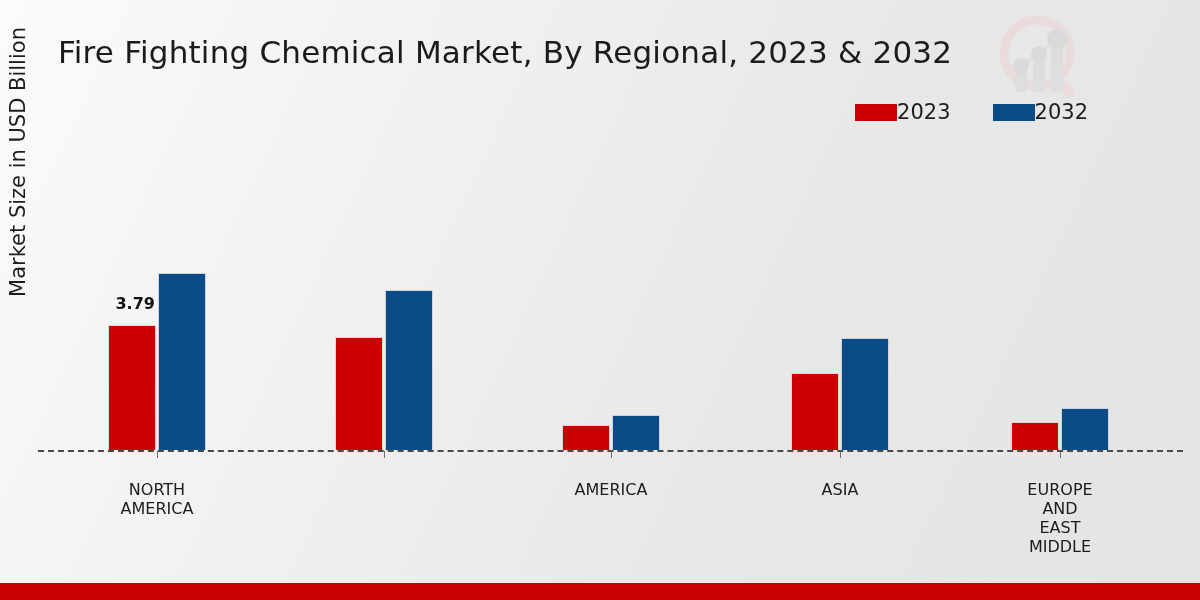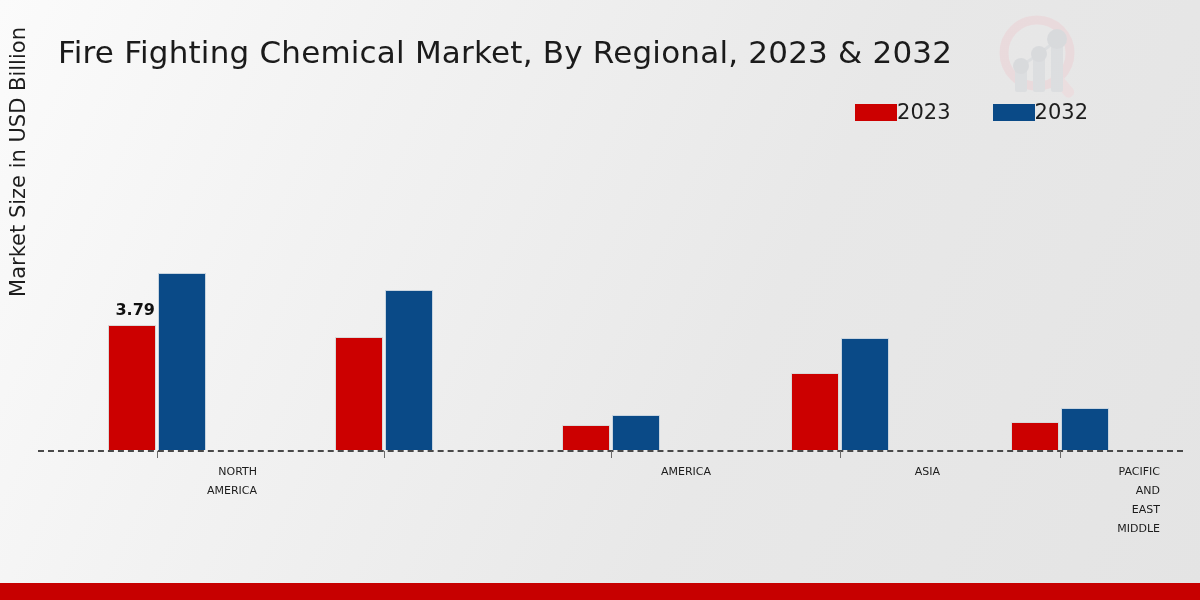--- a/index.html
+++ b/index.html
@@ -123,36 +123,36 @@
   }
   .bar-value {
     position: absolute;
     bottom: 100%;
     left: 50%;
     transform: translateX(-42%);
     font-size: 16px;
     font-weight: bold;
     color: #111;
     white-space: nowrap;
-    padding-bottom: 7px;
+    padding-bottom: 13px;
   }
   .tick {
     position: absolute;
     top: 451px;
     width: 0;
     height: 7px;
     border-left: 1px solid #6b6b6b;
   }
   .cat-label {
     position: absolute;
-    top: 462px;
+    top: 480px;
     width: 200px;
     margin-left: -100px;
-    text-align: right;
-    font-size: 11px;
+    text-align: center;
+    font-size: 16px;
     line-height: 19px;
     color: #1c1c1c;
   }
 
   
   #footer-bar {
     position: absolute;
     left: 0;
     bottom: 0;
     width: 1200px;
@@ -233,21 +233,21 @@
     <div class="cat-label" style="left:840px">
       <div>ASIA</div>
     </div>
 
     <div class="group" style="left:1060px">
       <div class="bar y2023" style="height:27px"></div>
       <div class="bar y2032" style="height:41px"></div>
     </div>
     <div class="tick" style="left:1060px"></div>
     <div class="cat-label" style="left:1060px">
-      <div>PACIFIC</div>
+      <div>EUROPE</div>
       <div>AND</div>
       <div>EAST</div>
       <div>MIDDLE</div>
     </div>
   </div>
 
   <div id="footer-bar"></div>
 
 </div>
 

